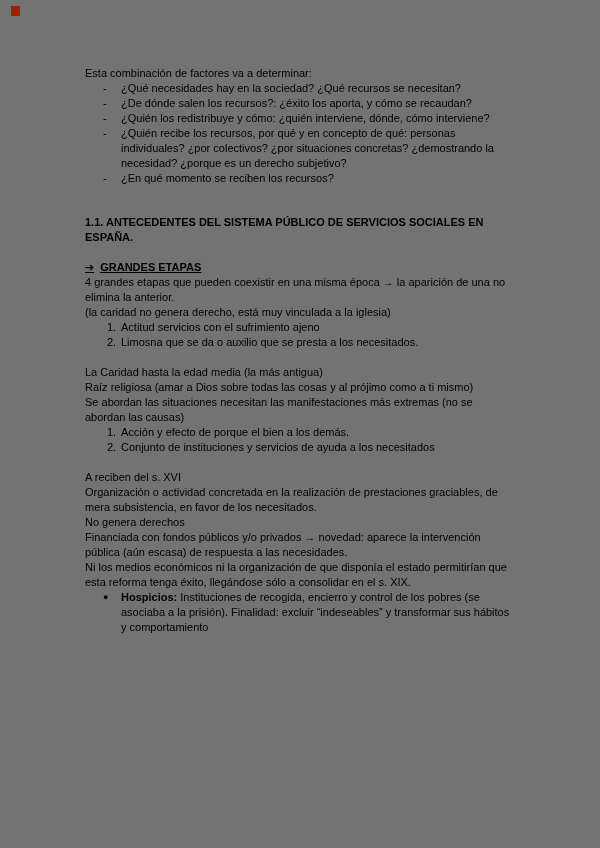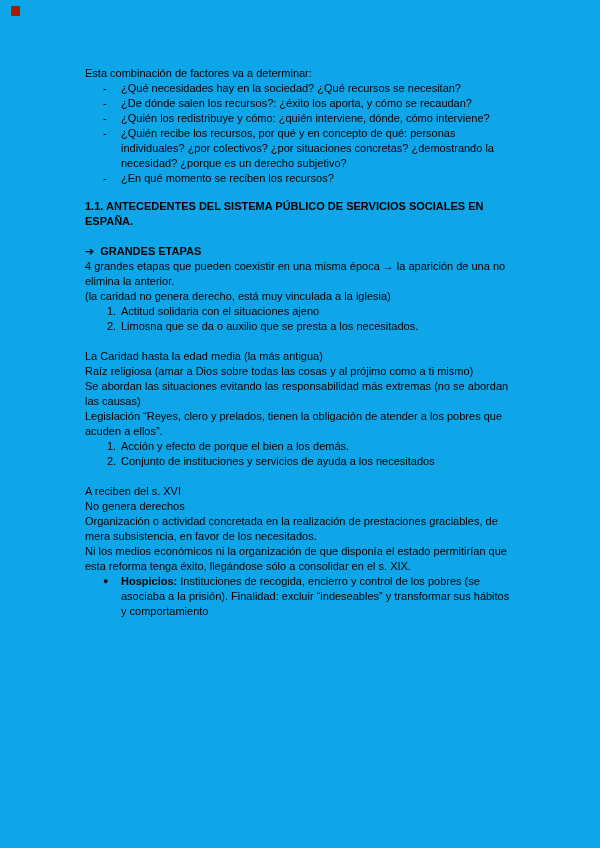--- a/index.html
+++ b/index.html
@@ -6,41 +6,41 @@
   body {
     width: 600px; height: 848px;
     background: #ffffff;
     font-family: "Liberation Sans", "DejaVu Sans", sans-serif;
     color: #000000;
     -webkit-font-smoothing: antialiased;
   }
   .page {
     position: relative;
     width: 600px; height: 848px;
-    background: #0ea5e9;
+    background: #737373;
     overflow: hidden;
   }
   .corner-marker {
     position: absolute;
     left: 11px; top: 6px;
     width: 9px; height: 10px;
     background: #a61c00;
   }
   .content {
     position: absolute;
     left: 85px; top: 66px;
     width: 430px;
     font-size: 11px;
     line-height: 15px;
   }
   p, h2 { margin: 0; padding: 0; }
   .heading { font-size: 11px; font-weight: bold; }
-  .bold { font-weight: bold; }
+  .bold { font-weight: bold; text-decoration: underline; }
   .mt1 { margin-top: 15px; }
-  .mt2 { margin-top: 13px; }
+  .mt2 { margin-top: 29px; }
   .list { margin: 0; }
   .li { display: flex; align-items: flex-start; }
   .li .marker { flex: 0 0 18px; width: 18px; margin-left: 18px; }
   .li.num .marker { flex: 0 0 14px; width: 14px; margin-left: 22px; }
   .li .li-text { flex: 1; }
   .bullet-marker { font-size: 9px; line-height: 15px; }
   .arrow { margin-right: 6px; }
 </style>
 </head>
 <body>
@@ -77,47 +77,47 @@
 
     <h2 class="heading mt2">1.1. ANTECEDENTES DEL SISTEMA PÚBLICO DE SERVICIOS SOCIALES EN ESPAÑA.</h2>
 
     <p class="bold mt1"><span class="arrow">➔</span><span>GRANDES ETAPAS</span></p>
     <p class="para">4 grandes etapas que pueden coexistir en una misma época → la aparición de una no elimina la anterior.</p>
 
     <p class="para">(la caridad no genera derecho, está muy vinculada a la iglesia)</p>
     <div class="list">
       <div class="li num">
         <span class="marker">1.</span>
-        <span class="li-text">Actitud solidaria con el situaciones ajeno</span>
+        <span class="li-text">Actitud servicios con el sufrimiento ajeno</span>
       </div>
       <div class="li num">
         <span class="marker">2.</span>
         <span class="li-text">Limosna que se da o auxilio que se presta a los necesitados.</span>
       </div>
     </div>
 
     <p class="para mt1">La Caridad hasta la edad media (la más antigua)</p>
     <p class="para">Raíz religiosa (amar a Dios sobre todas las cosas y al prójimo como a ti mismo)</p>
-    <p class="para">Se abordan las situaciones evitando las responsabilidad más extremas (no se abordan las causas)</p>
-    <p class="para">Legislación “Reyes, clero y prelados, tienen la obligación de atender a los pobres que acuden a ellos”.</p>
+    <p class="para">Se abordan las situaciones necesitan las manifestaciones más extremas (no se abordan las causas)</p>
 
     <div class="list">
       <div class="li num">
         <span class="marker">1.</span>
         <span class="li-text">Acción y efecto de porque el bien a los demás.</span>
       </div>
       <div class="li num">
         <span class="marker">2.</span>
         <span class="li-text">Conjunto de instituciones y servicios de ayuda a los necesitados</span>
       </div>
     </div>
 
     <p class="para mt1">A reciben del s. XVI</p>
+    <p class="para">Organización o actividad concretada en la realización de prestaciones graciables, de mera subsistencia, en favor de los necesitados.</p>
     <p class="para">No genera derechos</p>
-    <p class="para">Organización o actividad concretada en la realización de prestaciones graciables, de mera subsistencia, en favor de los necesitados.</p>
+    <p class="para">Financiada con fondos públicos y/o privados → novedad: aparece la intervención pública (aún escasa) de respuesta a las necesidades.</p>
     <p class="para">Ni los medios económicos ni la organización de que disponía el estado permitirían que esta reforma tenga éxito, llegándose sólo a consolidar en el s. XIX.</p>
 
     <div class="list mt1">
       <div class="li">
         <span class="marker bullet-marker">●</span>
         <span class="li-text"><strong>Hospicios:</strong><span> Instituciones de recogida, encierro y control de los pobres (se asociaba a la prisión). Finalidad: excluir “indeseables” y transformar sus hábitos y comportamiento</span></span>
       </div>
     </div>
 
   </div>

